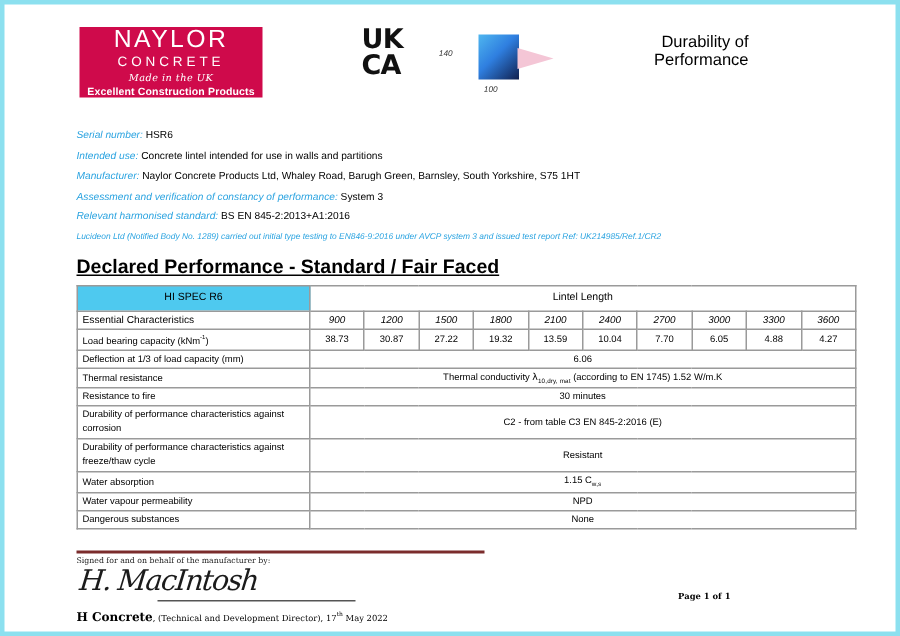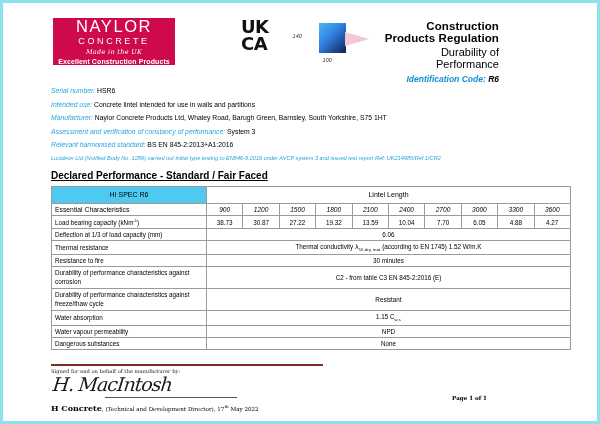--- a/index.html
+++ b/index.html
@@ -168,21 +168,21 @@
     color: #2aa3e0;
     font-style: italic;
     margin-left: 26px;
     margin-top: 1px;
     margin-bottom: 9px;
     white-space: nowrap;
   }
 
   .section-title {
     margin-left: 26px;
-    font-size: 10px;
+    font-size: 13px;
     font-weight: bold;
     text-decoration: underline;
     color: #000;
     margin-bottom: 5px;
   }
 
   
   table.dop {
     margin-left: 26px;
     border-collapse: collapse;
@@ -303,26 +303,21 @@
       </div>
 
       <div class="dimfig">
         <div class="sq"></div>
         <div class="tri"></div>
         <div class="lbl-h">140</div>
         <div class="lbl-w">100</div>
       </div>
 
       <div class="title-block">
-        <div class="cpr-title">Construction Products Regulation</div>
         <div class="dop-title">Durability of Performance</div>
-        <div class="idcode">
-          <span>Identification Code:</span>
-          <b>R6</b>
-        </div>
       </div>
     </div>
 
     <div class="meta">
       <div class="meta-line">
         <span class="k">Serial number:</span>
         <span>HSR6</span>
       </div>
       <div class="meta-line">
         <span class="k">Intended use:</span>

